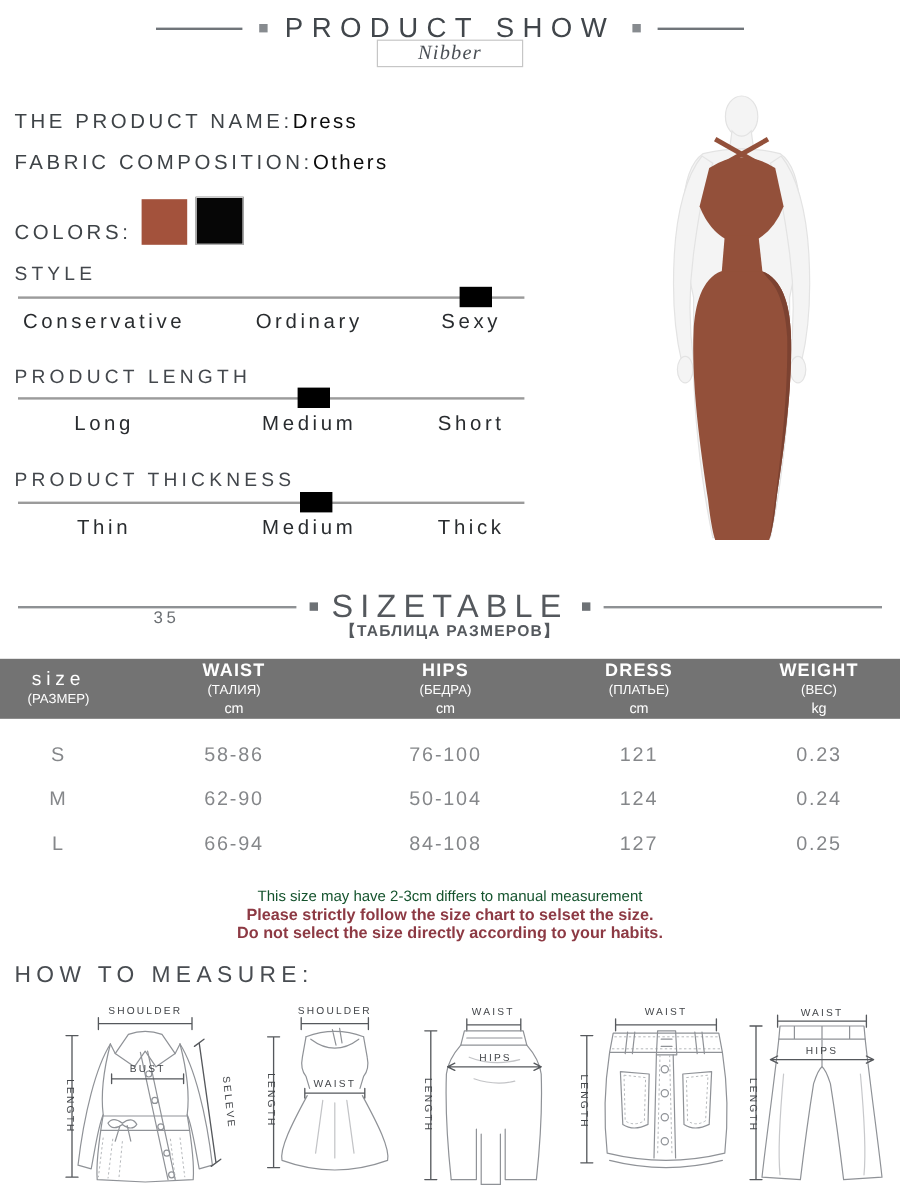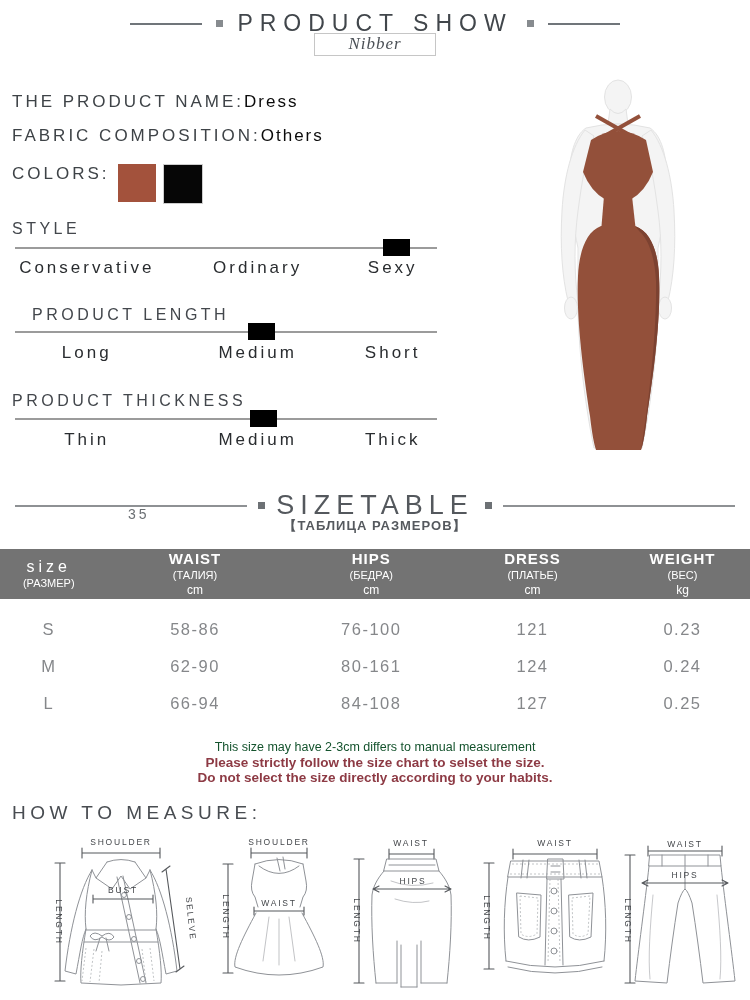--- a/index.html
+++ b/index.html
@@ -11,21 +11,21 @@
   .hdr-line{width:72px;height:2px;background:#70757a;}
   .hdr-sq{width:7px;height:7px;background:#878b8f;}
   .hdr-title{font-size:23px;letter-spacing:7px;color:#41464b;white-space:nowrap;}
   .brand-box{position:absolute;top:33px;left:50%;transform:translateX(-50%);width:120px;height:21px;border:1px solid #c6c6c6;text-align:center;}
   .brand-box span{font-family:"Liberation Serif","DejaVu Serif",serif;font-style:italic;font-size:17px;color:#4b5056;line-height:20px;letter-spacing:1px;}
 
   
   .info-line{position:absolute;left:12px;white-space:nowrap;}
   .info-label{font-size:17px;letter-spacing:3px;color:#3e4347;}
   .info-value{font-size:17px;letter-spacing:2px;color:#0b0b0b;}
-  .colors-row{position:absolute;left:12px;top:164px;display:flex;align-items:flex-start;}
+  .colors-row{position:absolute;left:12px;top:164px;display:flex;align-items:flex-end;}
   .colors-row .info-label{margin-right:8px;}
   .swatch{width:38px;height:38px;margin-right:7px;}
   .swatch.bordered{border:1px solid #cdcdcd;}
 
   
   .sec-title{position:absolute;left:12px;font-size:16px;letter-spacing:3.5px;color:#43474c;white-space:nowrap;}
   .scale-line{position:absolute;left:15px;width:422px;height:2px;background:#9b9b9b;}
   .scale-marker{position:absolute;top:-8px;width:27px;height:17px;background:#000;}
   .scale-labels{position:absolute;left:15px;width:422px;height:20px;}
   .scale-label{position:absolute;transform:translateX(-50%);font-size:17px;letter-spacing:3px;color:#292c2f;white-space:nowrap;}
@@ -100,21 +100,21 @@
   <div class="sec-title" style="top:220px;">STYLE</div>
   <div class="scale-line" style="top:247px;">
     <div class="scale-marker" style="left:368px;"></div>
   </div>
   <div class="scale-labels" style="top:258px;">
     <span class="scale-label p17">Conservative</span>
     <span class="scale-label p575">Ordinary</span>
     <span class="scale-label p895">Sexy</span>
   </div>
 
-  <div class="sec-title" style="top:306px;margin-left:20px;">PRODUCT LENGTH</div>
+  <div class="sec-title" style="top:306px;">PRODUCT LENGTH</div>
   <div class="scale-line" style="top:331px;">
     <div class="scale-marker" style="left:233px;"></div>
   </div>
   <div class="scale-labels" style="top:343px;">
     <span class="scale-label p17">Long</span>
     <span class="scale-label p575">Medium</span>
     <span class="scale-label p895">Short</span>
   </div>
 
   <div class="sec-title" style="top:392px;">PRODUCT THICKNESS</div>
@@ -190,21 +190,21 @@
       <div class="trow">
         <div class="td c1">S</div>
         <div class="td c2">58-86</div>
         <div class="td c3">76-100</div>
         <div class="td c4">121</div>
         <div class="td c5">0.23</div>
       </div>
       <div class="trow">
         <div class="td c1">M</div>
         <div class="td c2">62-90</div>
-        <div class="td c3">80-161</div>
+        <div class="td c3">50-104</div>
         <div class="td c4">124</div>
         <div class="td c5">0.24</div>
       </div>
       <div class="trow">
         <div class="td c1">L</div>
         <div class="td c2">66-94</div>
         <div class="td c3">84-108</div>
         <div class="td c4">127</div>
         <div class="td c5">0.25</div>
       </div>

